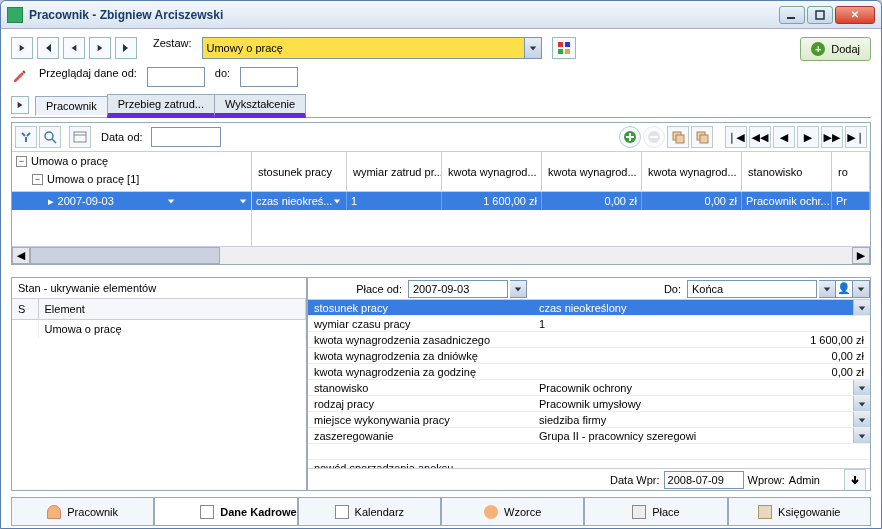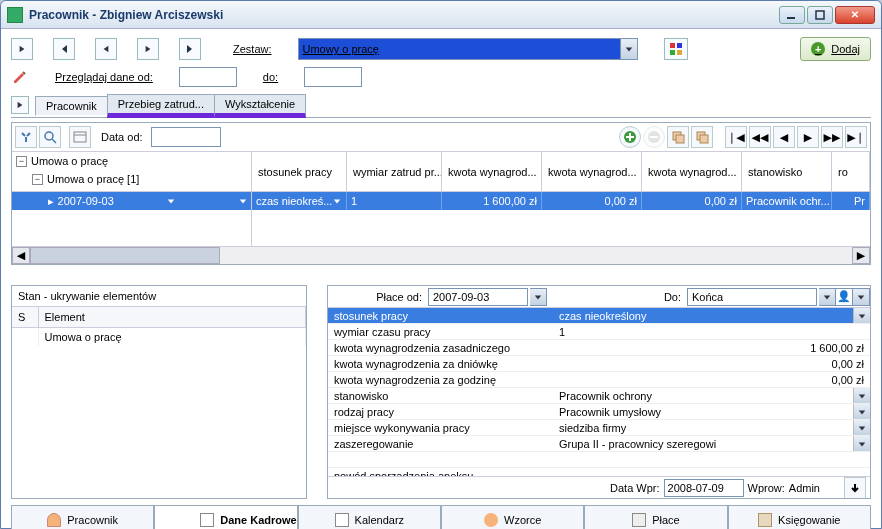--- a/index.html
+++ b/index.html
@@ -10,25 +10,25 @@
 .titlebar { height: 28px; background: linear-gradient(#f5f8fc,#d8e3f0); border-bottom: 1px solid #aac; display: flex; align-items: center; padding: 0 6px; border-radius: 6px 6px 0 0; }
 .titlebar .icon { width: 16px; height: 16px; background: #3a6; border: 1px solid #284; margin-right: 6px; }
 .titlebar .title { flex: 1; color: #1a3a6a; font-weight: bold; font-size: 12px; }
 .winbtn { width: 26px; height: 18px; margin-left: 2px; border: 1px solid #7a9; background: linear-gradient(#eaf2fb,#c8d8ec); border-radius: 3px; display: flex; align-items: center; justify-content: center; cursor: pointer; font-size:10px; }
 .winbtn.close { background: linear-gradient(#f29a8a,#d9432a); color: #fff; border-color: #a33; width: 40px; font-weight:bold; }
 .winbtn svg { width:10px; height:10px; }
 
 .client { padding: 8px 10px 0 10px; }
 
 
-.row { display: flex; align-items: center; margin-bottom: 6px; gap: 20px; text-decoration: underline; }
+.row { display: flex; align-items: flex-start; margin-bottom: 6px; gap: 4px; }
 .navbtn { width: 22px; height: 22px; border: 1px solid #9bb; background: #f7faff; display: flex; align-items: center; justify-content: center; cursor: pointer; }
 .navbtn svg { width: 10px; height: 10px; fill: #234; }
 .label { margin: 0 6px; }
-.combo { height: 22px; border: 1px solid #7a95b3; background: #1d4ed8; display: flex; align-items: center; flex: 1; max-width: 340px; }
+.combo { height: 22px; border: 1px solid #7a95b3; background: #fde047; display: flex; align-items: center; flex: 1; max-width: 340px; }
 .combo span { padding: 0 4px; flex: 1; }
 .combo .cbtn { width: 17px; height: 100%; background: linear-gradient(#e8eef6,#c3d2e3); border-left: 1px solid #7a95b3; display:flex;align-items:center;justify-content:center; }
 .iconbtn { width: 24px; height: 22px; border: 1px solid #9bb; background: #f7faff; display: flex; align-items: center; justify-content: center; cursor: pointer; }
 .addbtn { height: 24px; padding: 0 10px; border: 1px solid #8aac7a; background: linear-gradient(#f2f8ec,#dbeacb); border-radius: 3px; display: flex; align-items: center; gap: 6px; cursor: pointer; margin-left:auto; }
 .addbtn .plus { width: 14px; height: 14px; background: #4a9a2a; border-radius: 50%; color: #fff; display:flex;align-items:center;justify-content:center; font-weight:bold; }
 
 .input { height: 20px; width: 58px; border: 1px solid #7a95b3; background: #fff; padding: 0 3px; }
 .editicon { width:18px; height:18px; display:inline-flex; align-items:center; justify-content:center; }
 
 
@@ -58,21 +58,21 @@
 .datarow { display:flex; height:18px; background:#3a7de0; color:#fff; }
 .dc { border-right:1px solid #6aa3f0; padding:0 4px; display:flex; align-items:center; white-space:nowrap; overflow:hidden; }
 .dc .dd { width:12px; height:12px; margin-left:auto; display:flex;align-items:center;justify-content:center; }
 .dc.r { justify-content:flex-end; }
 
 .hscroll { height:18px; border-top:1px solid #ccd; background:#efeff2; display:flex; }
 .hscroll .thumb { width:190px; height:100%; background:#c9d2de; border:1px solid #aab; }
 .hscroll .btn { width:18px; height:100%; background:#e5e9ef; border:1px solid #aab; display:flex;align-items:center;justify-content:center; }
 
 
-.bottomsplit { display:flex; margin-top:20px; gap:20px; height:214px; }
+.bottomsplit { display:flex; margin-top:12px; gap:0; height:214px; }
 .leftpanel { width:296px; border:1px solid #9ab; background:#fff; display:flex; flex-direction:column; }
 .leftpanel .hdr { padding:4px 6px; border-bottom:1px solid #ccd; }
 .leftpanel table { width:100%; border-collapse:collapse; }
 .leftpanel th { text-align:left; padding:4px 6px; border-bottom:1px solid #ccd; border-right:1px solid #ccd; font-weight:normal; background:#f5f7fb; }
 .leftpanel td { padding:3px 6px; border-right:1px solid #eee; }
 
 .rightpanel { flex:1; border:1px solid #9ab; background:#fff; display:flex; flex-direction:column; overflow:hidden; }
 .rp-top { display:flex; border-bottom:1px solid #ccd; height:22px; align-items:center; }
 .rp-top .lbl { padding:0 6px; text-align:right; }
 .rp-top .val { flex:1; border:1px solid #7a95b3; height:18px; display:flex; align-items:center; padding:0 4px; margin-right:2px; background:#fff; }
@@ -316,21 +316,21 @@
                 <span>0,00 zł</span>
               </div>
             <div class="dc" style="width:90px;text-align:right;">
                 <span>Pracownik ochr...</span>
                 <span class="dd white">
                   <svg class="tri" viewBox="0 0 10 10">
                     <path d="M1 3 L5 8 L9 3 Z"></path>
                   </svg>
                 </span>
               </div>
-            <div class="dc" style="flex:1;justify-content:flex-end;">
+            <div class="dc" style="flex:1;">
                 <span>Pr</span>
               </div>
           </div>
           <div style="height:36px;"></div>
         </div>
       </div>
 
       <div class="hscroll">
         <div class="btn">◀</div>
         <div class="thumb"></div>

